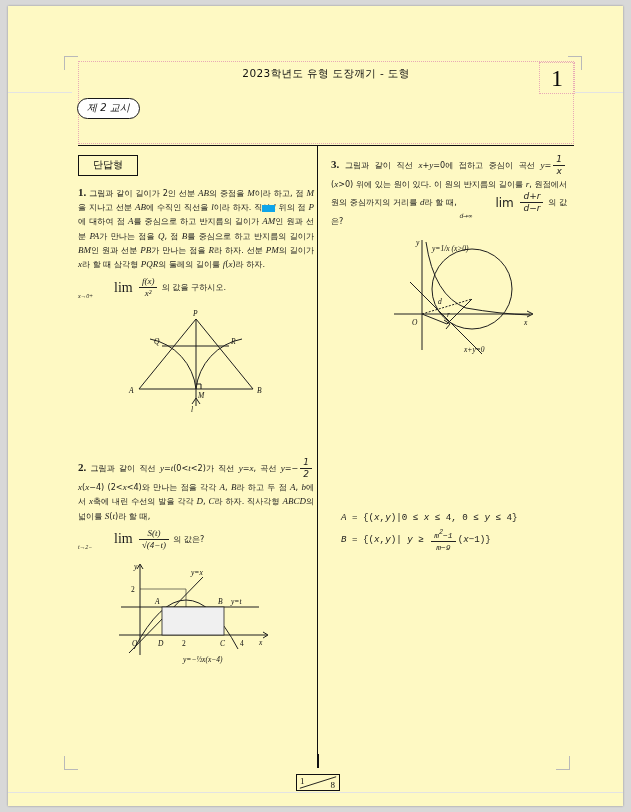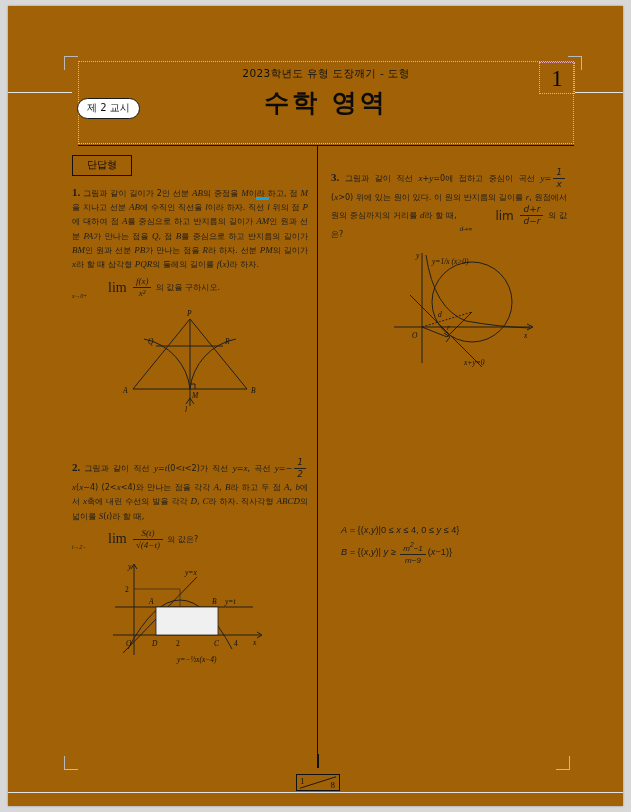--- a/index.html
+++ b/index.html
@@ -6,21 +6,21 @@
   html, body { margin:0; padding:0; }
   body {
     width:631px; height:812px;
     background:#d8d8d8;
     font-family:"Liberation Serif", serif;
     overflow:hidden;
   }
   #sheet {
     position:absolute; left:8px; top:6px;
     width:615px; height:800px;
-    background:#a16207;
+    background:#fef9c3;
     box-shadow:0 0 2px rgba(0,0,0,.35);
   }
 
   
   .cmark { position:absolute; width:14px; height:14px; }
   .cmark i { position:absolute; background:#b9b9b9; }
   .cmark i.h { width:14px; height:1px; }
   .cmark i.v { width:1px; height:14px; }
   .cm-tl { left:56px; top:50px; }
   .cm-tl i.h { left:0; top:0; }  .cm-tl i.v { left:0; top:0; }
@@ -51,80 +51,81 @@
     font-family:"DejaVu Sans", sans-serif;
     font-weight:bold; font-size:25px; letter-spacing:3px; color:#0b0b0b;
   }
   #period-badge {
     position:absolute; left:-2px; top:36px;
     border:1px solid #1a1a1a; border-radius:11px;
     padding:2px 9px 3px 9px;
     font-family:"DejaVu Sans", sans-serif;
     font-size:10px; color:#101010; background:#fff;
     white-space:nowrap;
+    font-style:italic;
   }
   #page-num-box {
     position:absolute; right:-2px; top:0px;
     width:36px; height:32px;
     border:1px dotted #e8a9b6;
     display:flex; align-items:center; justify-content:center;
     font-family:"Liberation Serif", serif;
     font-size:24px; color:#0b0b0b;
   }
   #header-rule {
     position:absolute; left:70px; top:139px; width:496px; height:1px;
     background:#111;
   }
   #col-divider {
     position:absolute; left:309px; top:139px; width:1px; height:615px;
     background:#111;
   }
 
   
   .col { position:absolute; top:148px; width:236px; }
-  #col-left  { left:64px; }
+  #col-left  { left:70px; }
   #col-right { left:323px; }
 
   .type-badge {
     display:inline-block;
     border:1px solid #111; padding:2px 14px 3px 14px;
     font-family:"DejaVu Sans", sans-serif;
     font-size:10px; color:#0b0b0b; margin-bottom:9px;
   }
 
   .qblock { margin-bottom:6px; }
   .qtext {
     font-family:"DejaVu Sans", sans-serif;
     font-size:8.1px; line-height:14.2px; color:#1b1b1b;
     text-align:justify;
     filter:blur(.18px);
   }
   .qtext .n { font-family:"Liberation Serif", serif; font-size:11px; font-weight:bold; }
   .m { font-family:"Liberation Serif", serif; font-style:italic; font-size:9px; }
-  .ov { border-top:3px solid #0ea5e9; padding-top:16px; }
+  .ov { border-top:7px solid #0ea5e9; padding-top:4px; }
 
   .limline { margin-top:5px; font-family:"Liberation Serif", serif; font-size:9px; color:#1b1b1b; }
   .lim {
     display:inline-block; position:relative;
     font-size:14px; vertical-align:middle; padding-right:2px;padding-left:36px;
   }
   .lim .sub {
     position:absolute; left:0; top:13px; font-size:6px; font-style:italic;
     white-space:nowrap; letter-spacing:-.2px;
   }
   .frac {
     display:inline-block; vertical-align:middle; text-align:center;
     font-style:italic; font-size:9px; line-height:11px;
     margin:0 2px;
   }
   .frac .num { display:block; padding:0 3px; }
   .frac .den { display:block; border-top:1px solid #222; padding:0 3px; }
   .tailk { font-family:"DejaVu Sans", sans-serif; font-size:8.1px; }
 
-  .setline { font-family:Liberation Sans, sans-serif; font-size:9.2px; margin:4px 0 4px 10px; color:#1b1b1b; }
+  .setline { font-family:Liberation Mono, monospace; font-size:9.2px; margin:4px 0 4px 10px; color:#1b1b1b; }
 
   figure.fig { margin:6px 0 4px 0; text-align:center; }
   svg { display:block; margin:0 auto; }
   .flab { font-family:"Liberation Serif", serif; font-style:italic; font-size:7.5px; fill:#111; }
   .flabr { font-family:"Liberation Serif", serif; font-style:normal; font-size:7.5px; fill:#111; }
   .fline { stroke:#1f1f1f; fill:none; }
 
   
   #footer-tick { position:absolute; left:309px; top:748px; width:2px; height:14px; background:#111; }
   #page-ind {
@@ -164,21 +165,20 @@
       <i class="h"></i>
       <i class="v"></i>
     </div>
   <div class="cmark cm-br">
       <i class="h"></i>
       <i class="v"></i>
     </div>
 
   <div id="headerbox">
     <div id="exam-line">2023학년도 유형 도장깨기 - 도형</div>
-    <div id="subject-title">수학 영역</div>
     <div id="period-badge">제 2 교시</div>
     <div id="page-num-box">1</div>
   </div>
   <div id="header-rule"></div>
   <div id="col-divider"></div>
 
   <div class="col" id="col-left">
 
     <div class="type-badge">단답형</div>
 
@@ -270,21 +270,21 @@
           <text class="flab" x="113" y="89">C</text>
           <text class="flabr" x="133" y="89">4</text>
           <text class="flab" x="76" y="105">y=−½x(x−4)</text>
         </svg>
       </figure>
     </div>
   </div>
 
   <div class="col" id="col-right">
 
-    <div class="qblock" style="margin-top:13px;">
+    <div class="qblock" style="margin-top:0;">
       <div class="qtext">
         <span class="n">3.</span>
         <span>그림과 같이 직선 <i class="m">x</i>+<i class="m">y</i>=0에 접하고 중심이 곡선 <i class="m">y</i>=<span class="frac"><span class="num">1</span><span class="den">x</span></span> (<i class="m">x</i>&gt;0) 위에 있는 원이 있다. 이 원의 반지름의 길이를 <i class="m">r</i>, 원점에서 원의 중심까지의 거리를 <i class="m">d</i>라 할 때,</span>
         <span class="lim" style="font-size:12px;">lim<span class="sub">d→∞</span></span>
         <span class="frac">
           <span class="num">d+r</span>
           <span class="den">d−r</span>
         </span>
         <span class="tailk">의 값은?</span>
       </div>

